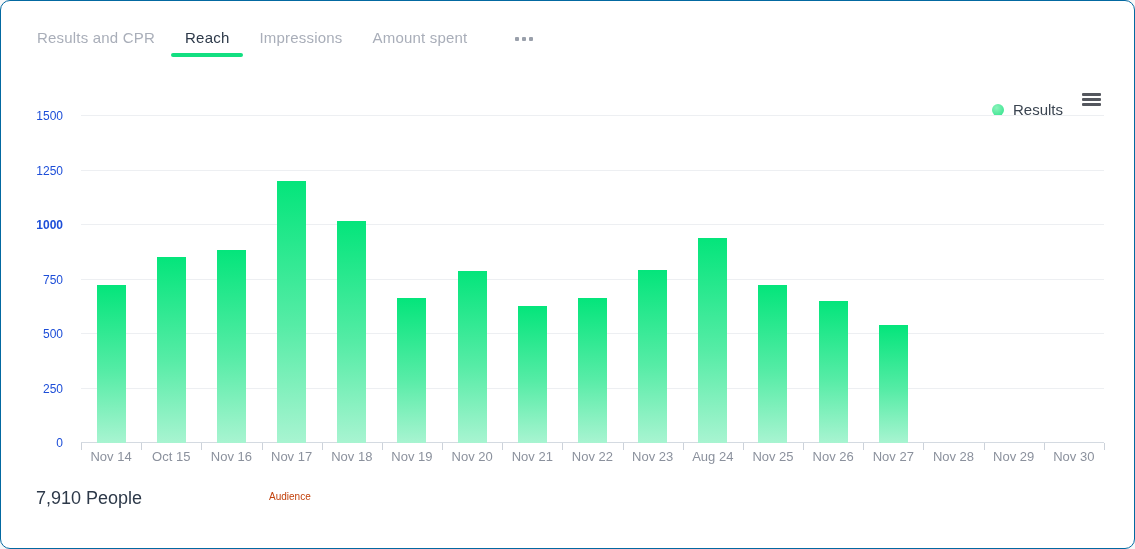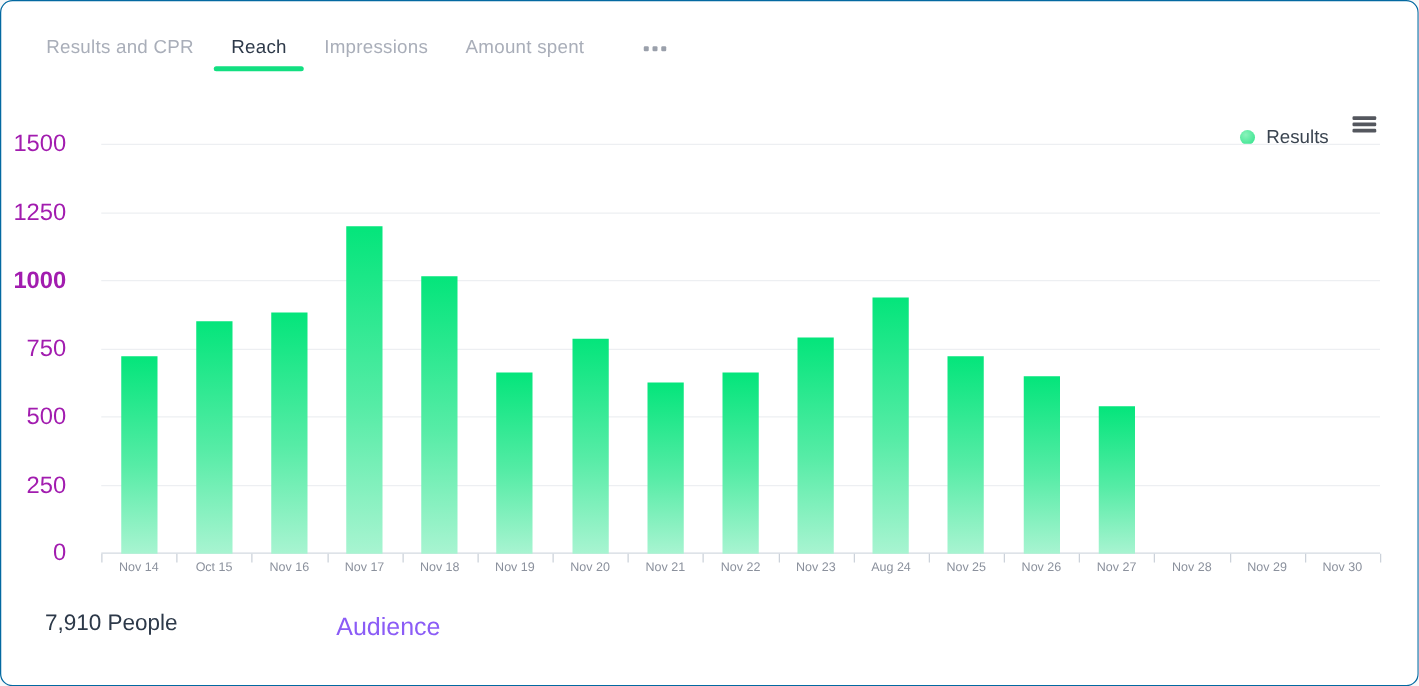--- a/index.html
+++ b/index.html
@@ -39,43 +39,43 @@
   .legend-label { font-size: 15px; color: #3a4450; }
   .menu-icon { margin-left: 19px; width: 19px; cursor: pointer; padding: 2px 0; }
   .menu-icon i { display: block; height: 3px; background: #54575e; border-radius: 1px; margin: 2px 0; }
 
   
   .plot { position: absolute; left: 80px; top: 115px; width: 1023px; height: 327px; }
   .gridline { position: absolute; left: 0; right: 0; height: 1px; background: #edeff2; }
   .gridline.zero { background: #d4dae1; }
   .y-axis { position: absolute; left: 0; top: 115px; width: 68px; height: 327px; }
   .y-label {
-    position: absolute; right: 16px; transform: translateY(50%);
-    font-size: 19px; color: #a21caf;
+    position: absolute; right: 6px; transform: translateY(50%);
+    font-size: 12px; color: #1d4ed8;
   }
   .bars {
     position: absolute; left: 80px; top: 115px; width: 1023px; height: 327px;
     display: flex; align-items: flex-end;
   }
   .slot { flex: 1 1 0; height: 100%; display: flex; align-items: flex-end; justify-content: center; }
   .bar {
     width: 29px;
     background: linear-gradient(to bottom, #04e57b 0%, #56ecA6 55%, #a8f4d1 100%);
     cursor: pointer;
   }
   .x-ticks { position: absolute; left: 80px; top: 442px; width: 1023px; height: 7px; }
   .x-tick { position: absolute; top: 0; width: 1px; height: 7px; background: #ccd2da; }
   .x-labels { position: absolute; left: 80px; top: 448px; width: 1023px; display: flex; }
-  .x-label { flex: 1 1 0; text-align: center; font-size: 10px; color: #8b919d; white-space: nowrap; }
+  .x-label { flex: 1 1 0; text-align: center; font-size: 13px; color: #8b919d; white-space: nowrap; }
 
   
   .footer-metric { position: absolute; left: 35px; top: 487px; font-size: 18px; color: #2d3949; }
   .footer-campaign { position: absolute; left: 268px; top: 485px; }
   .campaign-title { font-size: 18px; color: #2d3949; }
-  .campaign-subtitle { font-size: 20px; color: #8b5cf6; margin-top: 5px; }
+  .campaign-subtitle { font-size: 10px; color: #c2410c; margin-top: 5px; }
 </style>
 </head>
 <body>
 
 <div class="card">
 
   <div class="tabs">
     <div class="tab">
       <span>Results and CPR</span>
       

